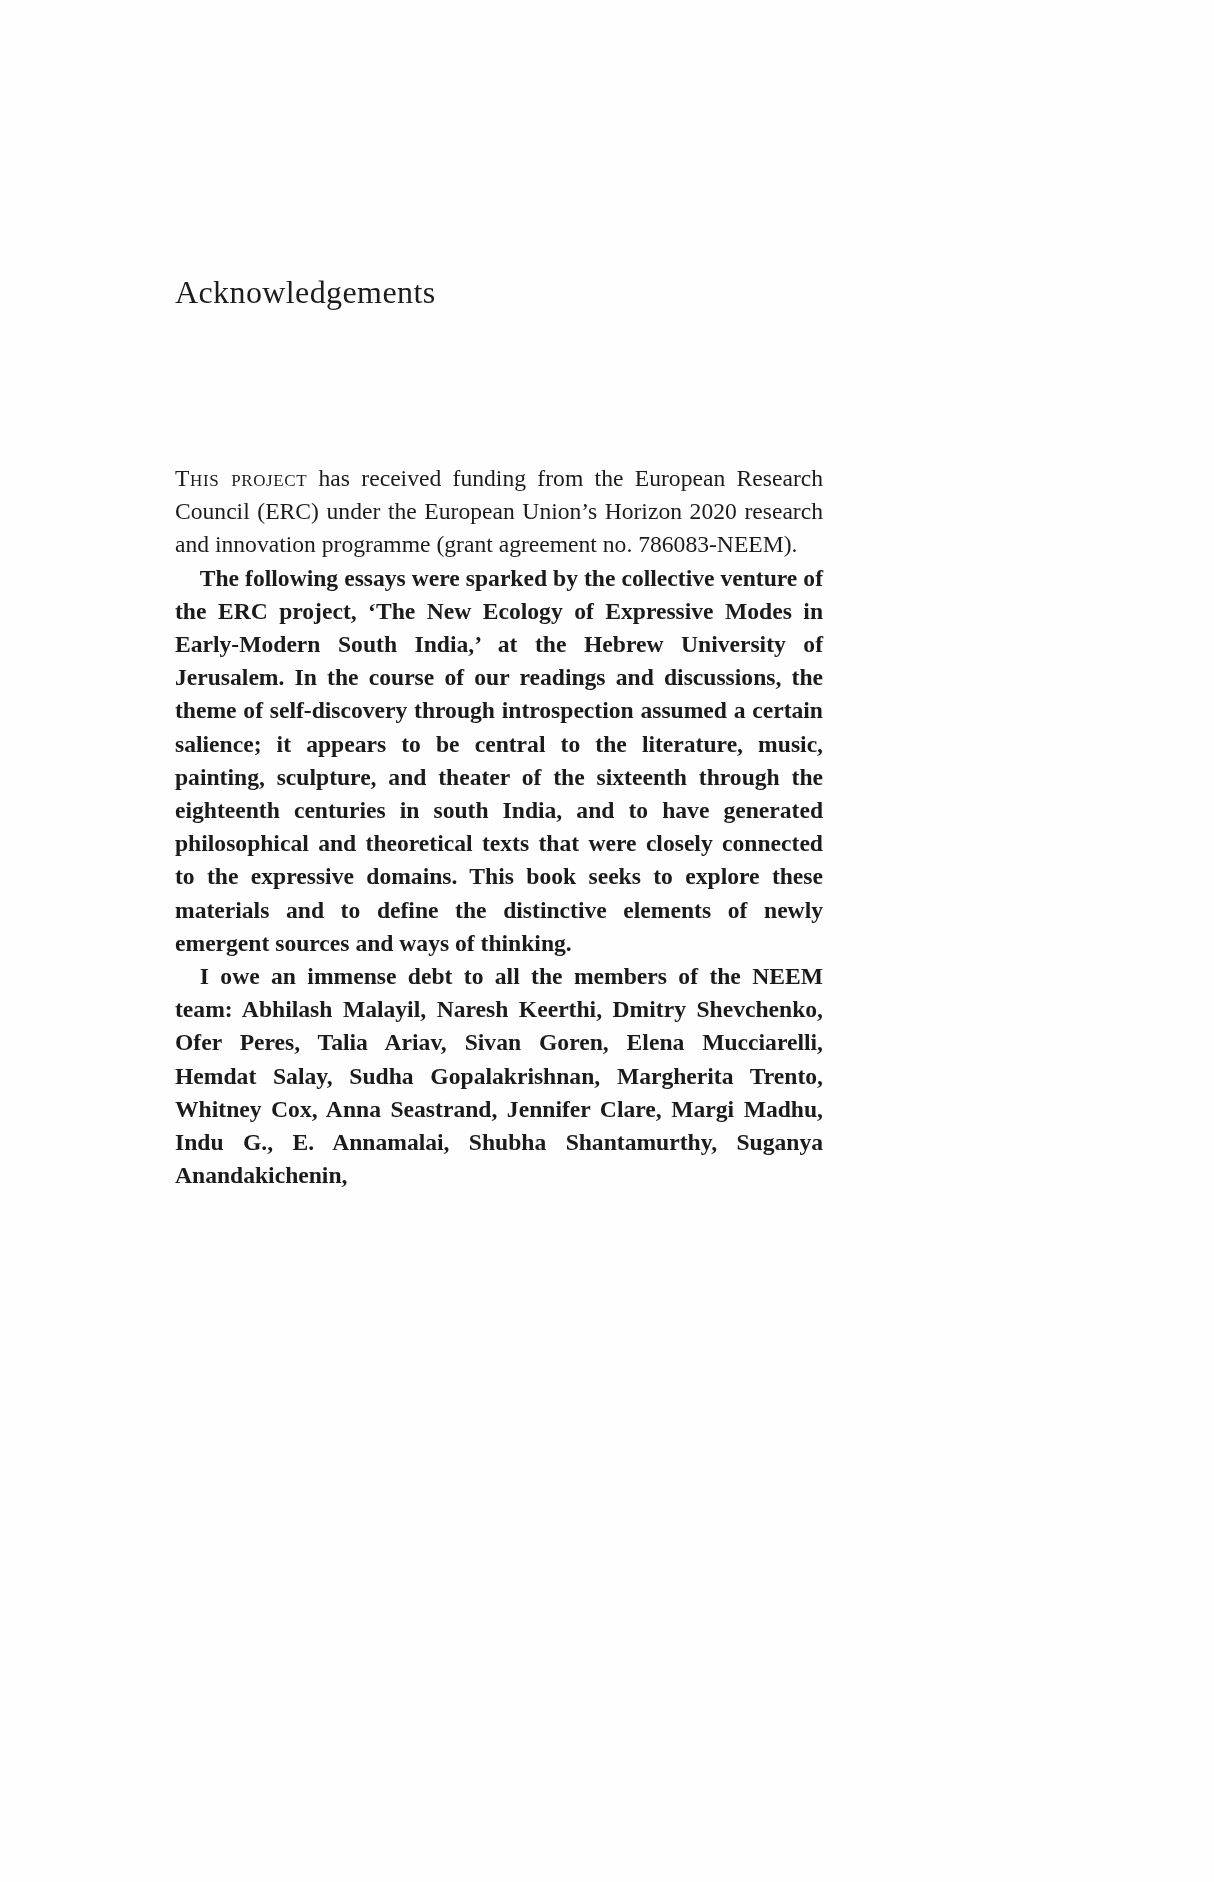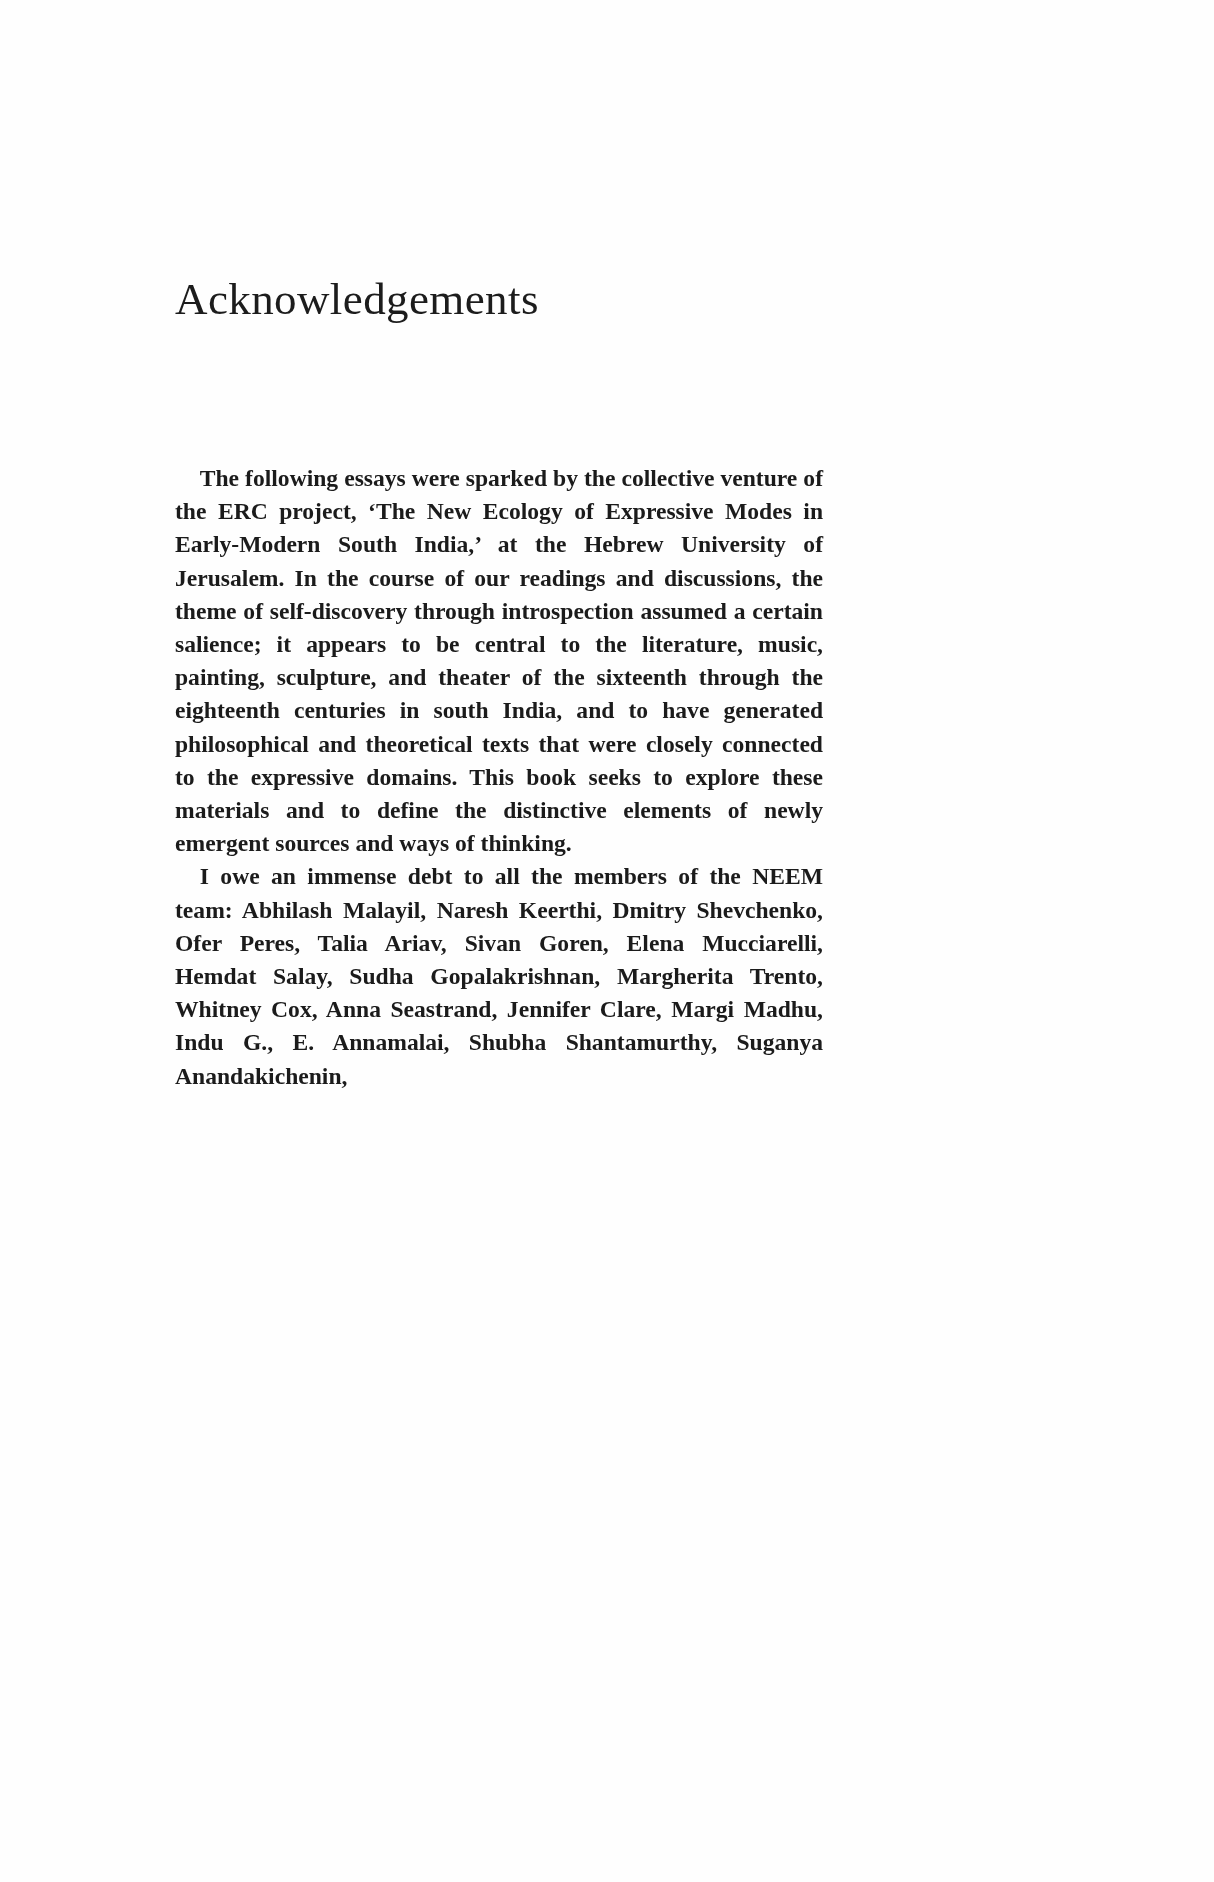--- a/index.html
+++ b/index.html
@@ -20,21 +20,21 @@
     overflow: hidden;
     box-sizing: border-box;
   }
   .text-block {
     position: absolute;
     left: 175px;
     top: 0;
     width: 648px;
   }
   .chapter-title {
-    font-size: 45px;
+    font-size: 32px;
     font-weight: 400;
     line-height: 1.1;
     letter-spacing: 0.4px;
     color: #1c1c1c;
     margin: 0;
     position: absolute;
     top: 275px;
     left: 0;
     white-space: nowrap;
   }
@@ -68,20 +68,21 @@
 <body>
 
 <div class="page" style="background: rgb(254, 254, 254); color: rgb(27, 27, 27);">
 
   <div class="text-block">
 
     <h1 class="chapter-title">Acknowledgements</h1>
 
     <div class="body-copy">
 
+      <p><span class="smallcaps">This project</span><span> has received funding from the European Research Council (ERC) under the European Union’s Horizon 2020 research and innovation programme (grant agreement no. 786083-NEEM).</span></p>
 
       <p class="indented">The following essays were sparked by the collective venture of the ERC project, ‘The New Ecology of Expressive Modes in Early-Modern South India,’ at the Hebrew University of Jerusalem. In the course of our readings and discussions, the theme of self-discovery through introspection assumed a certain salience; it appears to be central to the literature, music, painting, sculpture, and theater of the sixteenth through the eighteenth centuries in south India, and to have generated philosophical and theoretical texts that were closely connected to the expressive domains. This book seeks to explore these materials and to define the distinctive elements of newly emergent sources and ways of thinking.</p>
 
       <p class="indented">I owe an immense debt to all the members of the NEEM team: Abhilash Malayil, Naresh Keerthi, Dmitry Shevchenko, Ofer Peres, Talia Ariav, Sivan Goren, Elena Mucciarelli, Hemdat Salay, Sudha Gopalakrishnan, Margherita Trento, Whitney Cox, Anna Seastrand, Jennifer Clare, Margi Madhu, Indu G., E. Annamalai, Shubha Shantamurthy, Suganya Anandakichenin,</p>
 
     </div>
   </div>
 </div>
 
 </body></html>

